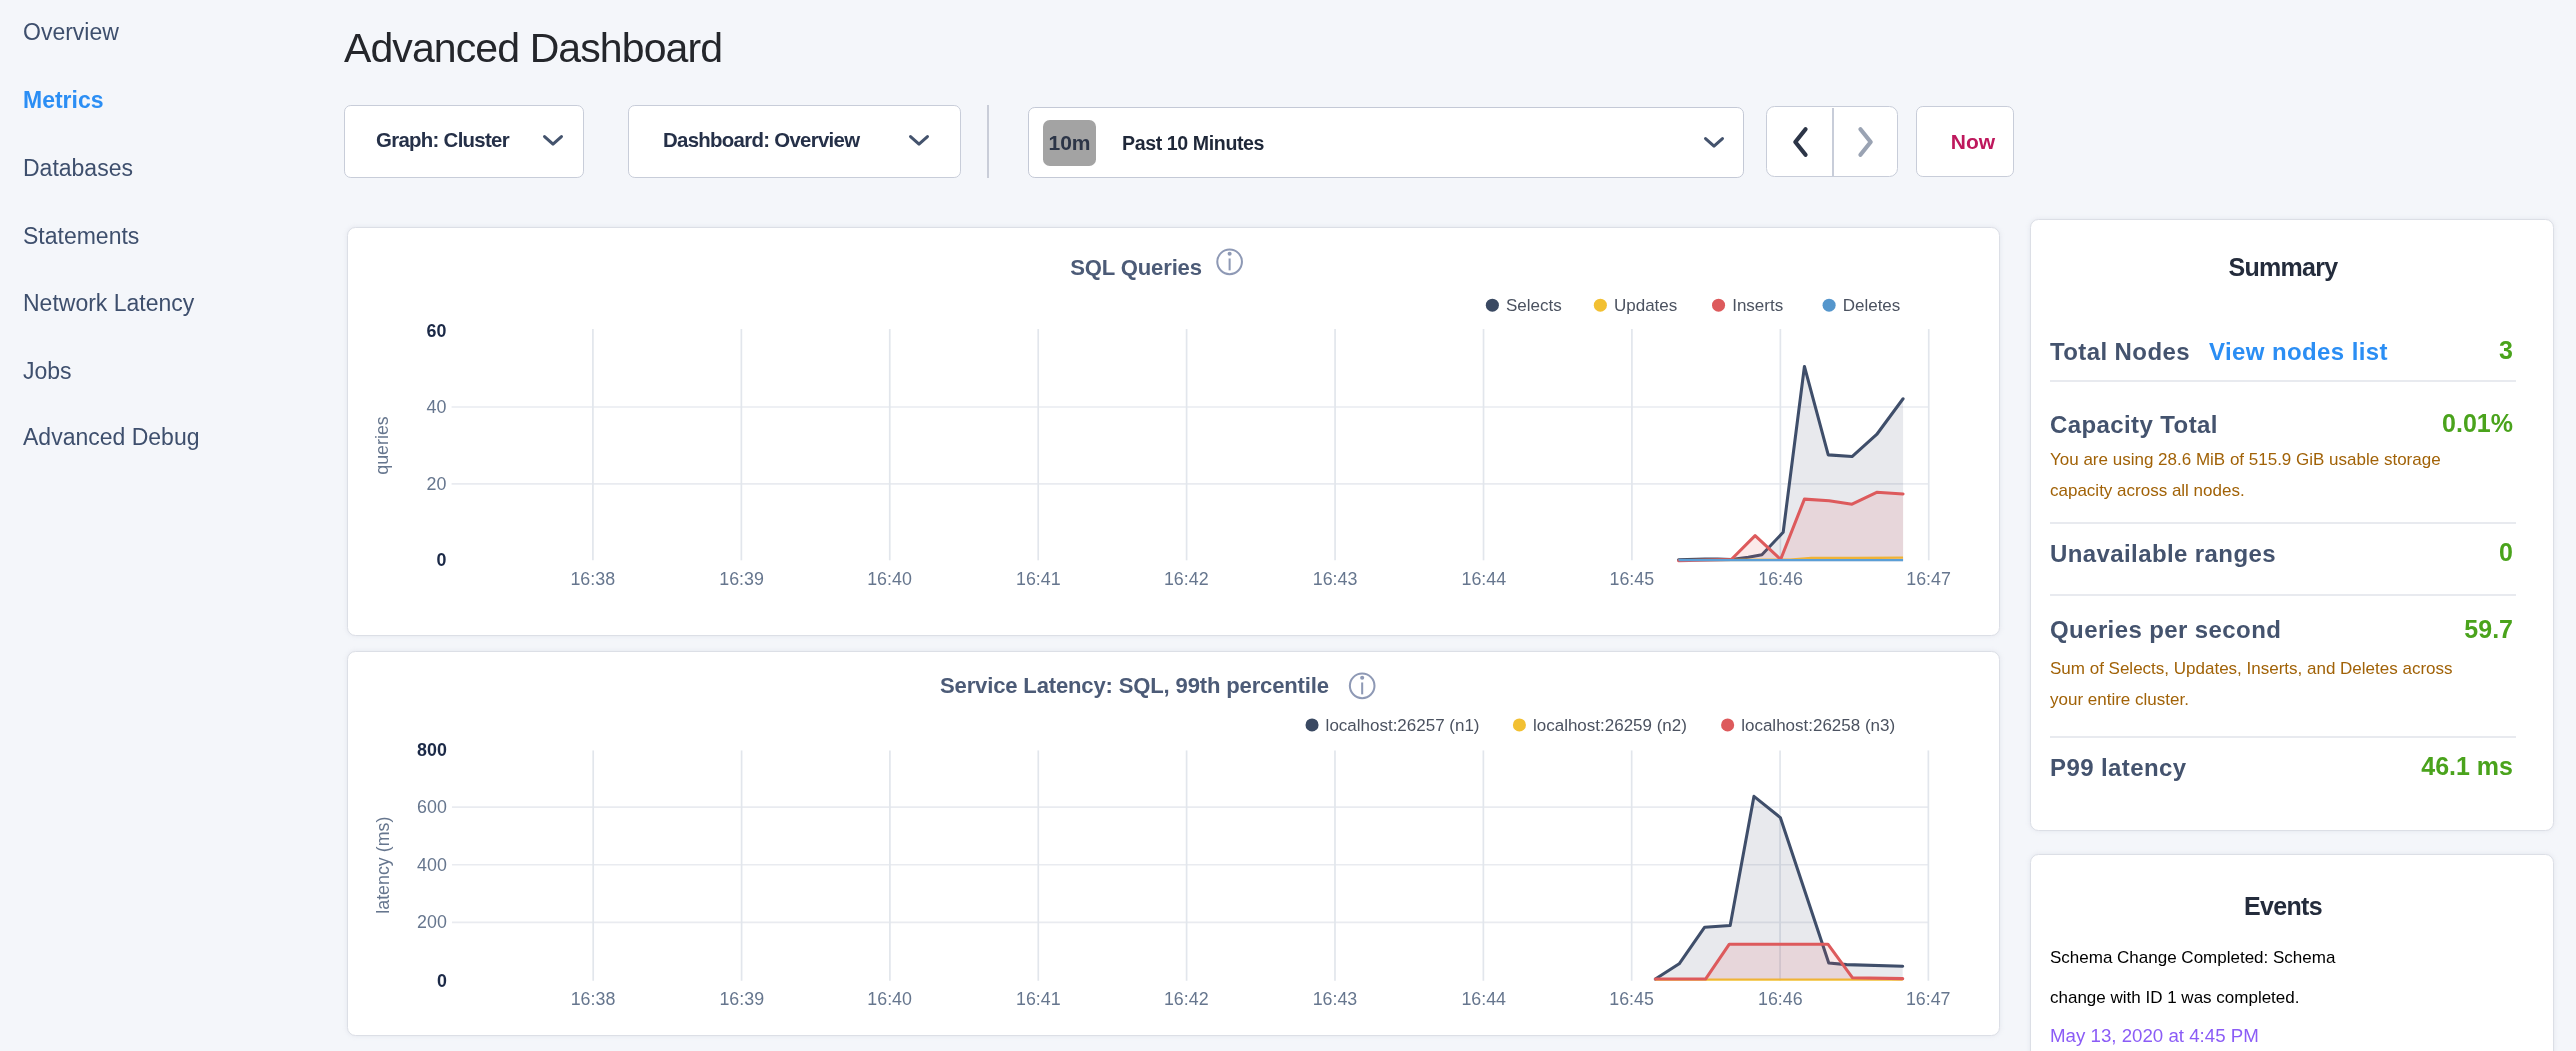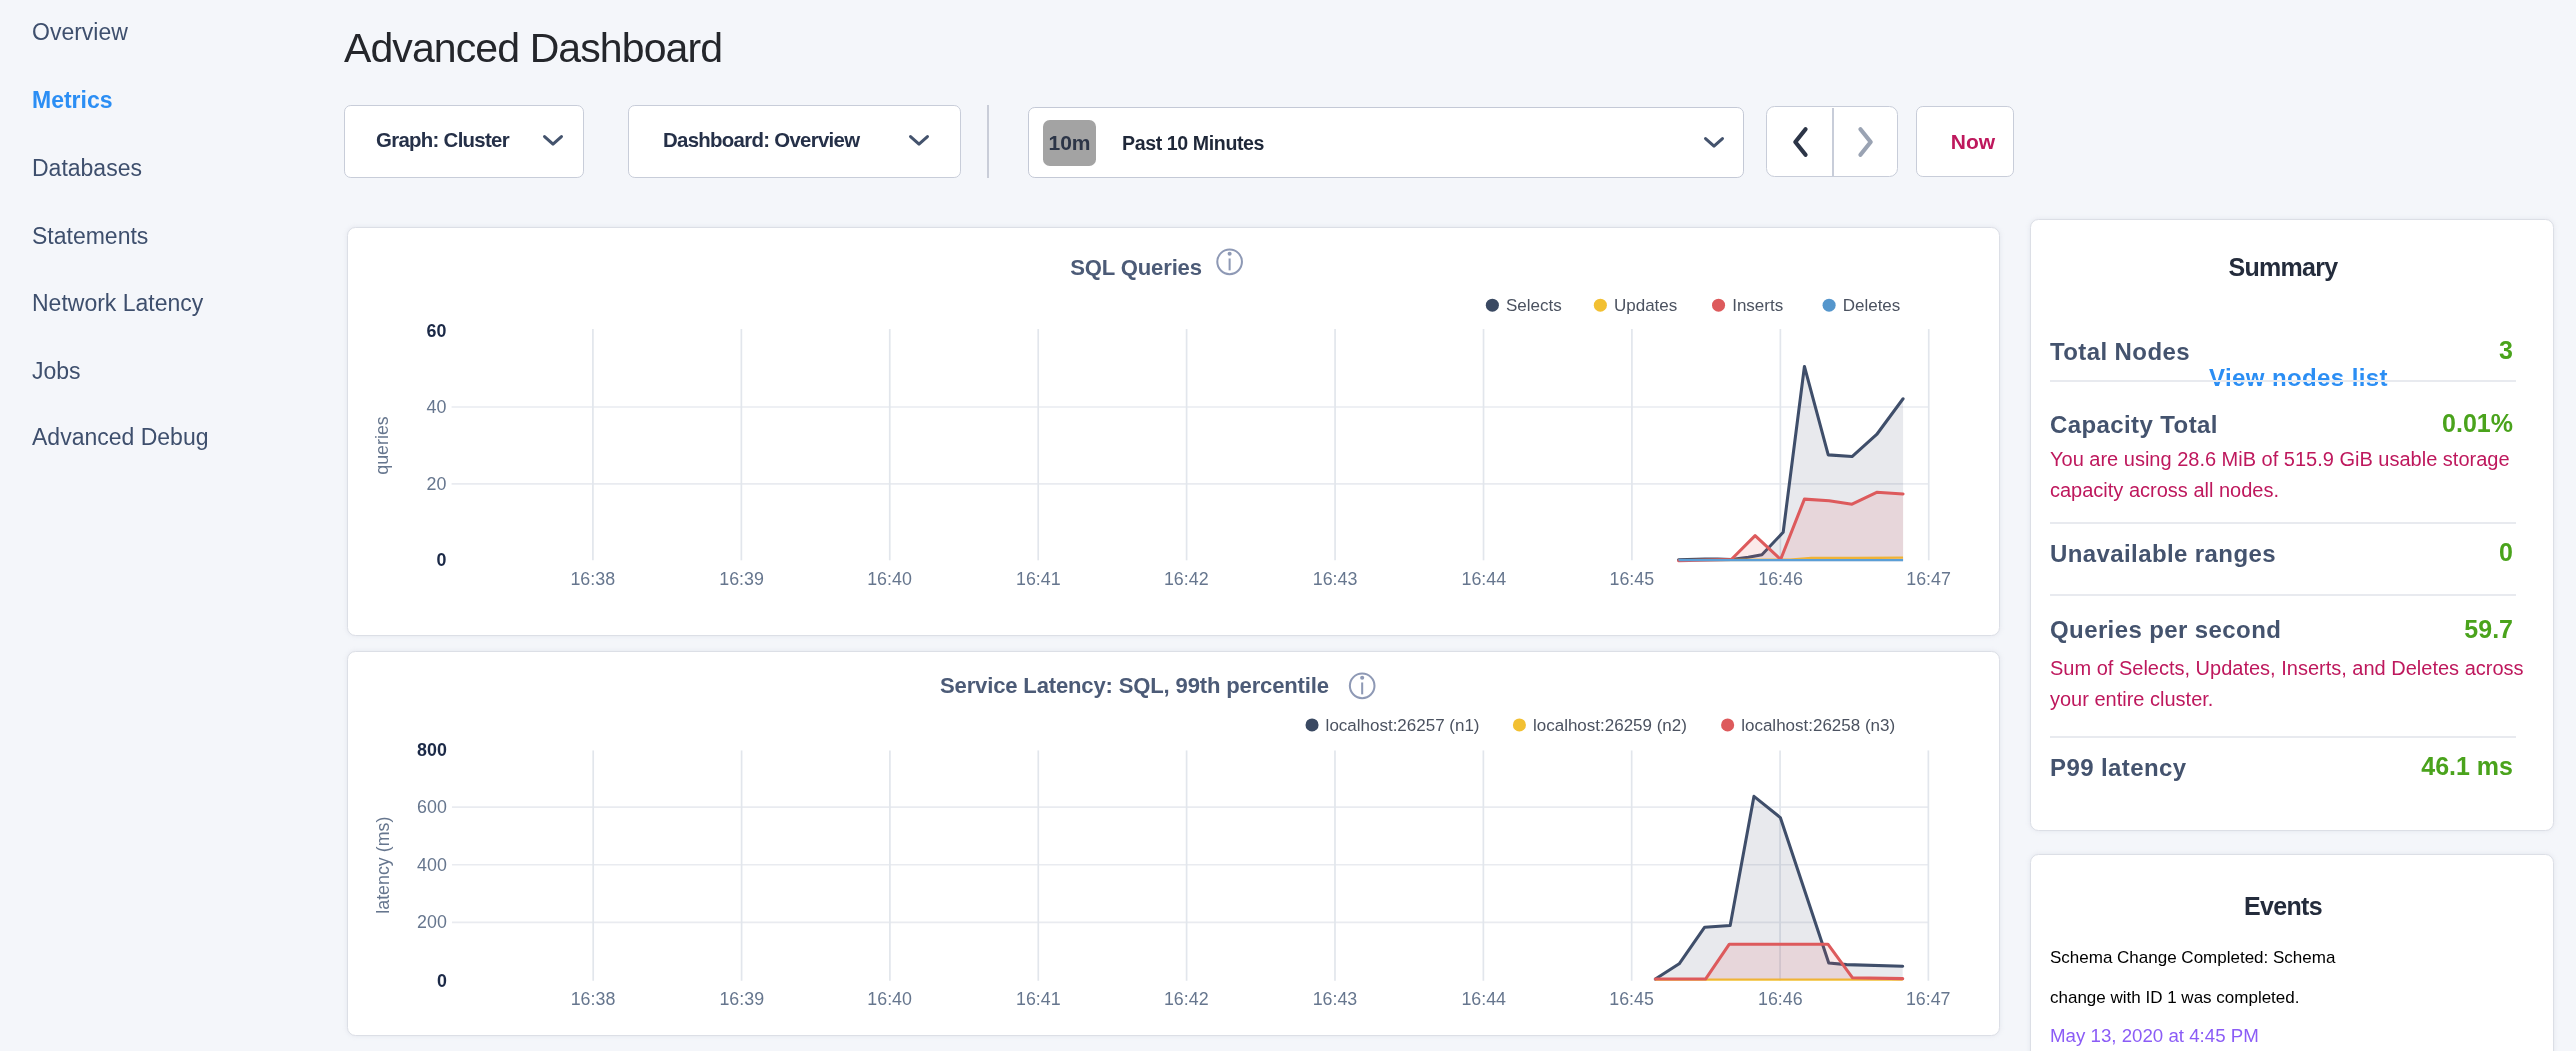--- a/index.html
+++ b/index.html
@@ -1,26 +1,26 @@
 <!DOCTYPE html>
 <html style="font-size:13.6px"><head>
 <meta charset="utf-8">
 <style>
 * { margin:0; padding:0; box-sizing:border-box; }
 html,body { width:2576px; height:1051px; }
 body { font-family:"Liberation Sans",sans-serif; background:#f4f6fa; position:relative; overflow:hidden; }
 .abs { position:absolute; }
-.nav { position:absolute; left:23px; font-size:23px; color:#3e4f6d; line-height:27px;margin-left:9px; }
+.nav { position:absolute; left:23px; font-size:23px; color:#3e4f6d; line-height:27px; }
 .nav.active { color:#2b8ef4; font-weight:bold; }
 .card { position:absolute; background:#fff; border:1.7px solid #dcdfe6; border-radius:8.5px; box-shadow:0 0 5.1px rgba(154,161,177,0.18); }
 .btn { position:absolute; background:#fff; border:1.7px solid #c8cdd9; border-radius:6.8px; }
 .seprow { position:absolute; height:1.7px; background:#e8eaef; }
 .srowh { position:absolute; font-weight:bold; font-size:24px; color:#44536e; letter-spacing:0.4px; line-height:25.5px; }
 .sval { position:absolute; font-weight:bold; font-size:25px; color:#4aa31c; text-align:right; line-height:25.5px; }
-.spara { position:absolute; font-size:20px; color:#be185d; line-height:31px; width:510px; }
+.spara { position:absolute; font-size:17px; color:#a16207; line-height:31px; width:510px; }
 </style>
 </head>
 <body>
 
 <div class="nav" style="top:18.7px;">Overview</div>
 <div class="nav active" style="top:87px;text-align:center;">Metrics</div>
 <div class="nav" style="top:155px;">Databases</div>
 <div class="nav" style="top:223px;">Statements</div>
 <div class="nav" style="top:290px;">Network Latency</div>
 <div class="nav" style="top:358px;">Jobs</div>
@@ -187,21 +187,21 @@
   <path d="M1947,1152 L1975,1134 L2005,1091 L2035,1089 L2063,937 L2094,962 L2151,1133 L2172,1135 L2238,1137" fill="none" stroke="#3f4e6a" stroke-width="3.6" stroke-linejoin="round" stroke-linecap="round"></path>
   <path d="M1947,1152.6 L2238,1152.6" fill="none" stroke="#f2c032" stroke-width="2.8"></path>
   <path d="M1947,1152 L2006,1152 L2034,1111 L2150,1111 L2179,1150.5 L2238,1151.5 L2238,1153 L1947,1153 Z" fill="rgba(222,91,94,0.13)"></path>
   <path d="M1947,1152 L2006,1152 L2034,1111 L2150,1111 L2179,1150.5 L2238,1151.5" fill="none" stroke="#dd5a5c" stroke-width="3.6" stroke-linejoin="round" stroke-linecap="round"></path>
 </svg>
 
 <div class="card" style="left:2030px; top:219px; width:524px; height:612px;"></div>
 <div class="abs" style="left:2050px; top:254px; width:466px; text-align:center; font-size:25px; letter-spacing:-0.7px; font-weight:bold; color:#242c3c; line-height:27px;">Summary</div>
 
 <div class="srowh" style="left:2050px; top:339px;">Total Nodes</div>
-<div class="abs" style="left:2209px; top:339px; font-size:24px; font-weight:bold; color:#2b8ef4; letter-spacing:0.4px; line-height:25.5px;margin-top:26px;">View nodes list</div>
+<div class="abs" style="left:2209px; top:339px; font-size:24px; font-weight:bold; color:#2b8ef4; letter-spacing:0.4px; line-height:25.5px;">View nodes list</div>
 <div class="sval" style="left:2343px; top:338px; width:170px;">3</div>
 <div class="seprow" style="left:2050px; top:380px; width:466px;"></div>
 
 <div class="srowh" style="left:2050px; top:412px;">Capacity Total</div>
 <div class="sval" style="left:2343px; top:411px; width:170px;text-align:right;">0.01%</div>
 <div class="spara" style="left:2050px; top:444px;">You are using 28.6 MiB of 515.9 GiB usable storage<br>capacity across all nodes.</div>
 <div class="seprow" style="left:2050px; top:522px; width:466px;"></div>
 
 <div class="srowh" style="left:2050px; top:541px;">Unavailable ranges</div>
 <div class="sval" style="left:2343px; top:540px; width:170px;">0</div>

